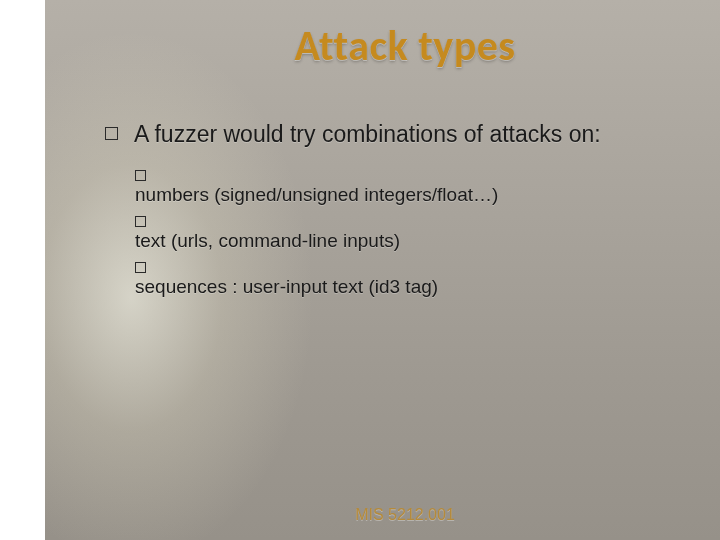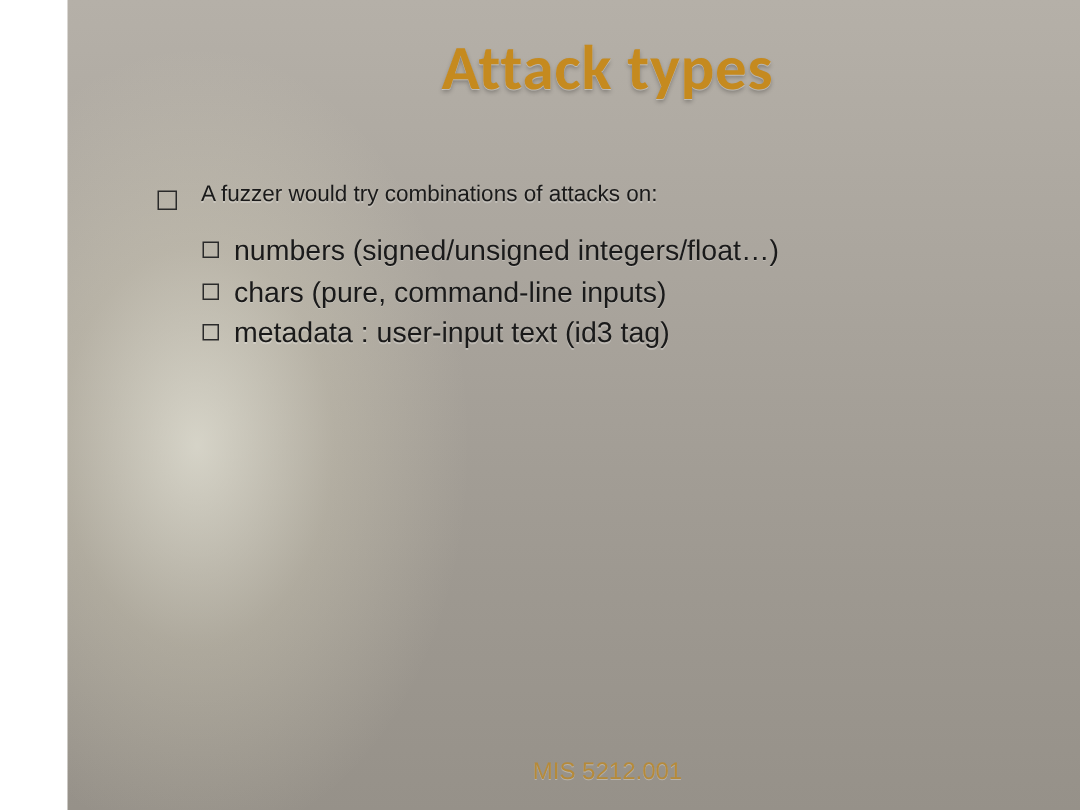--- a/index.html
+++ b/index.html
@@ -37,21 +37,21 @@
     position: absolute;
     top: 120px;
     left: 60px;
     right: 60px;
     color: #1a1a1a;
   }
   .lvl1 {
     display: flex;
     align-items: flex-start;
     margin-bottom: 14px;
-    font-size: 15px;
+    font-size: 23px;
     line-height: 1.28;
   }
   .lvl1 .bullet {
     flex: 0 0 auto;
     width: 13px;
     height: 13px;
     border: 1.5px solid #2a2a2a;
     margin-top: 7px;
     margin-right: 16px;
     box-sizing: border-box;
@@ -61,20 +61,21 @@
     text-shadow: 0 1px 0 rgba(255,255,255,0.25);
   }
   .sublist {
     margin: 4px 0 18px 30px;
   }
   .lvl2 {
     display: flex;
     align-items: flex-start;
     font-size: 19px;
     line-height: 1.45;
+    flex-direction: column;
   }
   .lvl2 .bullet {
     flex: 0 0 auto;
     width: 11px;
     height: 11px;
     border: 1.5px solid #2a2a2a;
     margin-top: 7px;
     margin-right: 10px;
     box-sizing: border-box;
   }
@@ -115,25 +116,25 @@
       <span class="text">A fuzzer would try combinations of attacks on:</span>
     </div>
 
     <div class="sublist">
       <div class="lvl2">
         <span class="bullet"></span>
         <span class="text">numbers (signed/unsigned integers/float…)</span>
       </div>
       <div class="lvl2">
         <span class="bullet"></span>
-        <span class="text">chars (pure, command-line inputs)</span>
+        <span class="text">text (urls, command-line inputs)</span>
       </div>
       <div class="lvl2">
         <span class="bullet"></span>
-        <span class="text">metadata : user-input text (id3 tag)</span>
+        <span class="text">sequences : user-input text (id3 tag)</span>
       </div>
     </div>
 
 
   </div>
 
   <div class="footer-center">MIS 5212.001</div>
   <div class="footer-right">6</div>
 
 </div>

